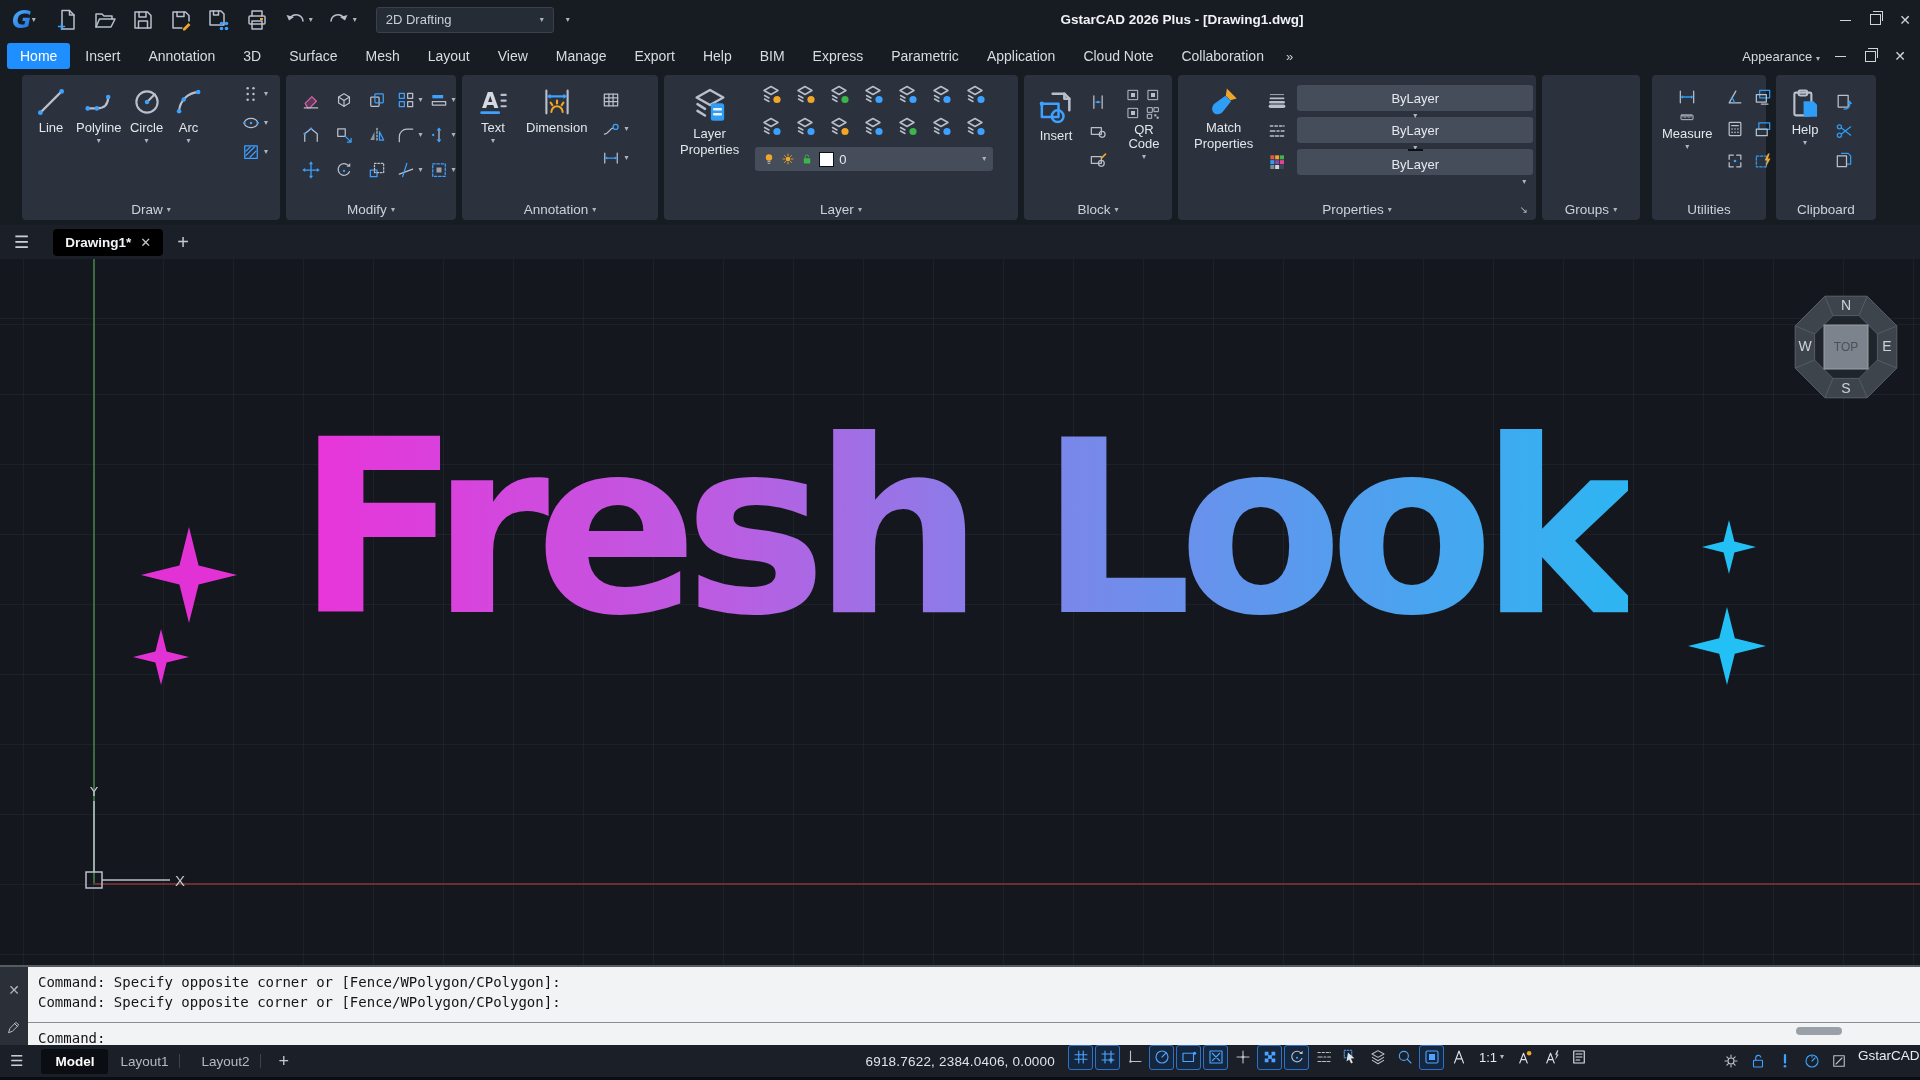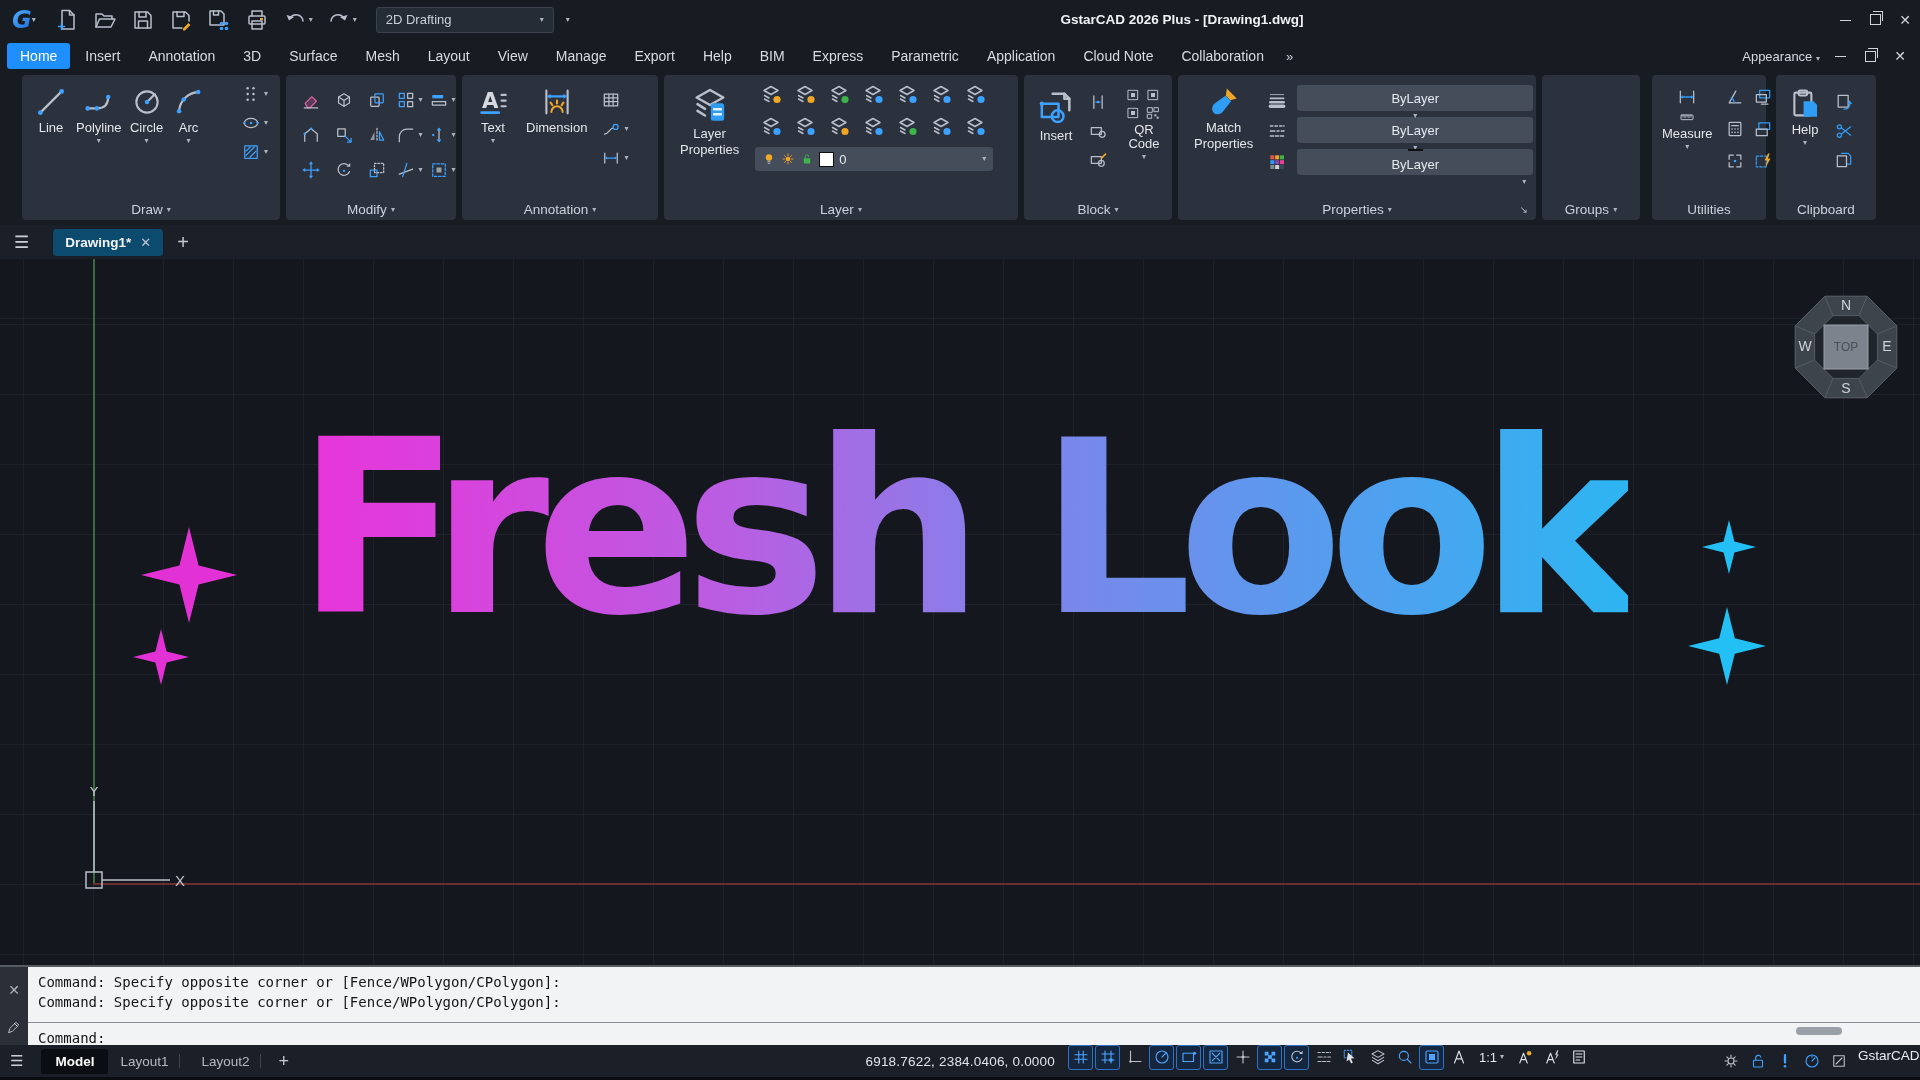--- a/index.html
+++ b/index.html
@@ -45,21 +45,21 @@
   .i18{width:18px;height:18px;}.i16{width:16px;height:16px;}.i14{width:14px;height:14px;}
   .grid5{display:grid;grid-template-columns:repeat(5,33px);grid-auto-rows:35px;align-items:center;justify-items:center;padding:7px 4px 0 8px;}
   .cell{display:flex;align-items:center;gap:2px;}
   .combo{height:24px;background:#454d5a;border-radius:3px;display:flex;align-items:center;gap:5px;padding:0 7px;font-size:13px;color:#e6e9ee;}
   .swatch{width:13px;height:13px;background:#fff;border:1px solid #0d0f12;}
   .proprow{height:26px;background:#454d5a;border-radius:3px;display:flex;align-items:center;gap:6px;padding:0 7px;margin-bottom:6px;font-size:13px;color:#e6e9ee;flex-direction:column;}
   .wline{flex:1;background:#d6dae0;}
   
   #doctabs{top:225px;left:0;right:0;height:34px;background:#1b2028;display:flex;align-items:center;}
   .hamb{color:#c9ced6;font-size:17px;padding:0 14px;}
-  .doctab{display:flex;align-items:center;gap:9px;background:#0c4a6e;border-radius:4px;padding:6px 12px;
+  .doctab{display:flex;align-items:center;gap:9px;background:#000000;border-radius:4px;padding:6px 12px;
           font-size:13.5px;font-weight:bold;color:#f2f4f7;margin-left:10px;text-align:right;}
   .doctab .x-sm{font-weight:normal;color:#c4c9d0;font-size:13px;}
   .addtab{color:#c4c9d0;font-size:20px;margin-left:14px;font-weight:normal;}
   
   #canvas{top:259px;left:0;right:0;height:706px;background:#14171d;
     background-image:repeating-linear-gradient(to right,rgba(190,205,230,0.05) 0 1px,transparent 1px 70px),
                      repeating-linear-gradient(to bottom,rgba(190,205,230,0.05) 0 1px,transparent 1px 70px);
     background-position:23px 65px;}
   #axis-green{left:93px;top:0;width:2px;height:624px;background:var(--axis-green);opacity:.85;}
   #axis-red{left:93px;top:624px;right:0;height:2px;background:var(--axis-red);opacity:.85;}

